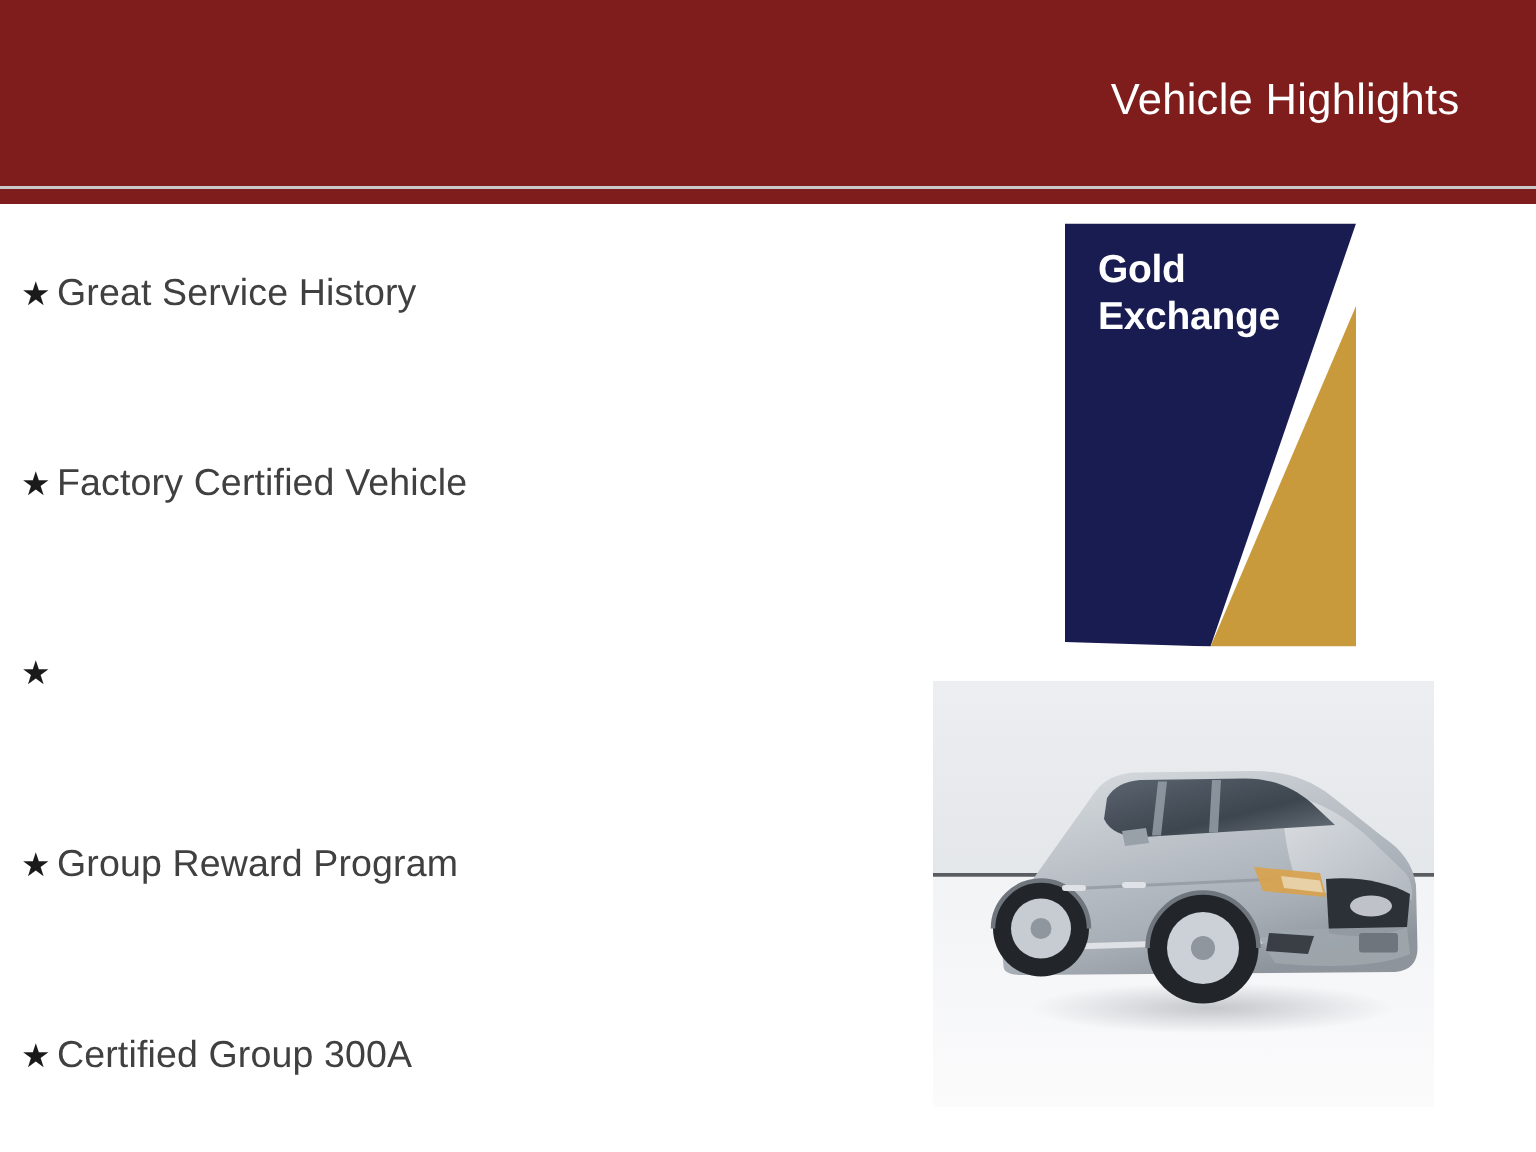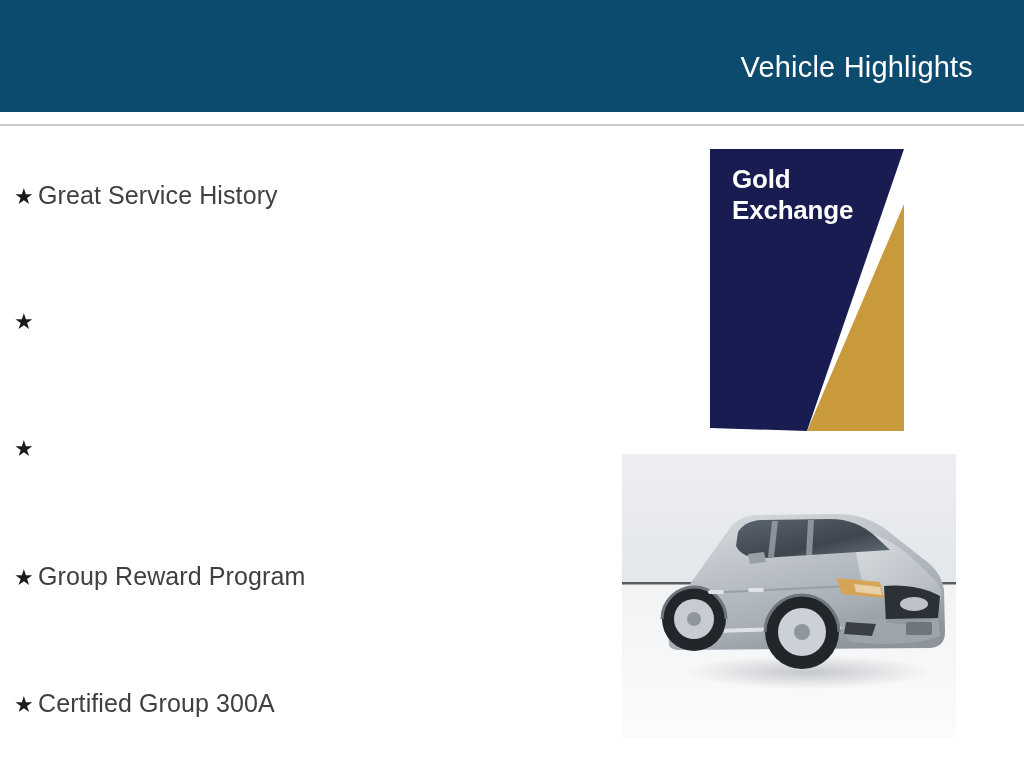--- a/index.html
+++ b/index.html
@@ -14,22 +14,22 @@
     overflow: hidden;
     position: relative;
   }
 
   
   .header-bar {
     position: absolute;
     left: 0;
     top: 0;
     width: 1024px;
-    height: 112px;
-    background: #0c4a6e;
+    height: 136px;
+    background: #7f1d1d;
     box-sizing: border-box;
   }
   .header-title {
     position: absolute;
     right: 51px;
     top: 50px;
     color: #ffffff;
     font-size: 29px;
     font-weight: normal;
     letter-spacing: 0.2px;
@@ -131,20 +131,21 @@
 
 <ul class="highlights-list">
 
   <li class="highlight-item">
     <span class="bullet-star">★</span>
     <span class="highlight-label">Great Service History</span>
   </li>
 
   <li class="highlight-item">
     <span class="bullet-star">★</span>
+    <span class="highlight-label">Factory Certified Vehicle</span>
   </li>
 
   <li class="highlight-item">
     <span class="bullet-star">★</span>
   </li>
 
   <li class="highlight-item">
     <span class="bullet-star">★</span>
     <span class="highlight-label">Group Reward Program</span>
   </li>

